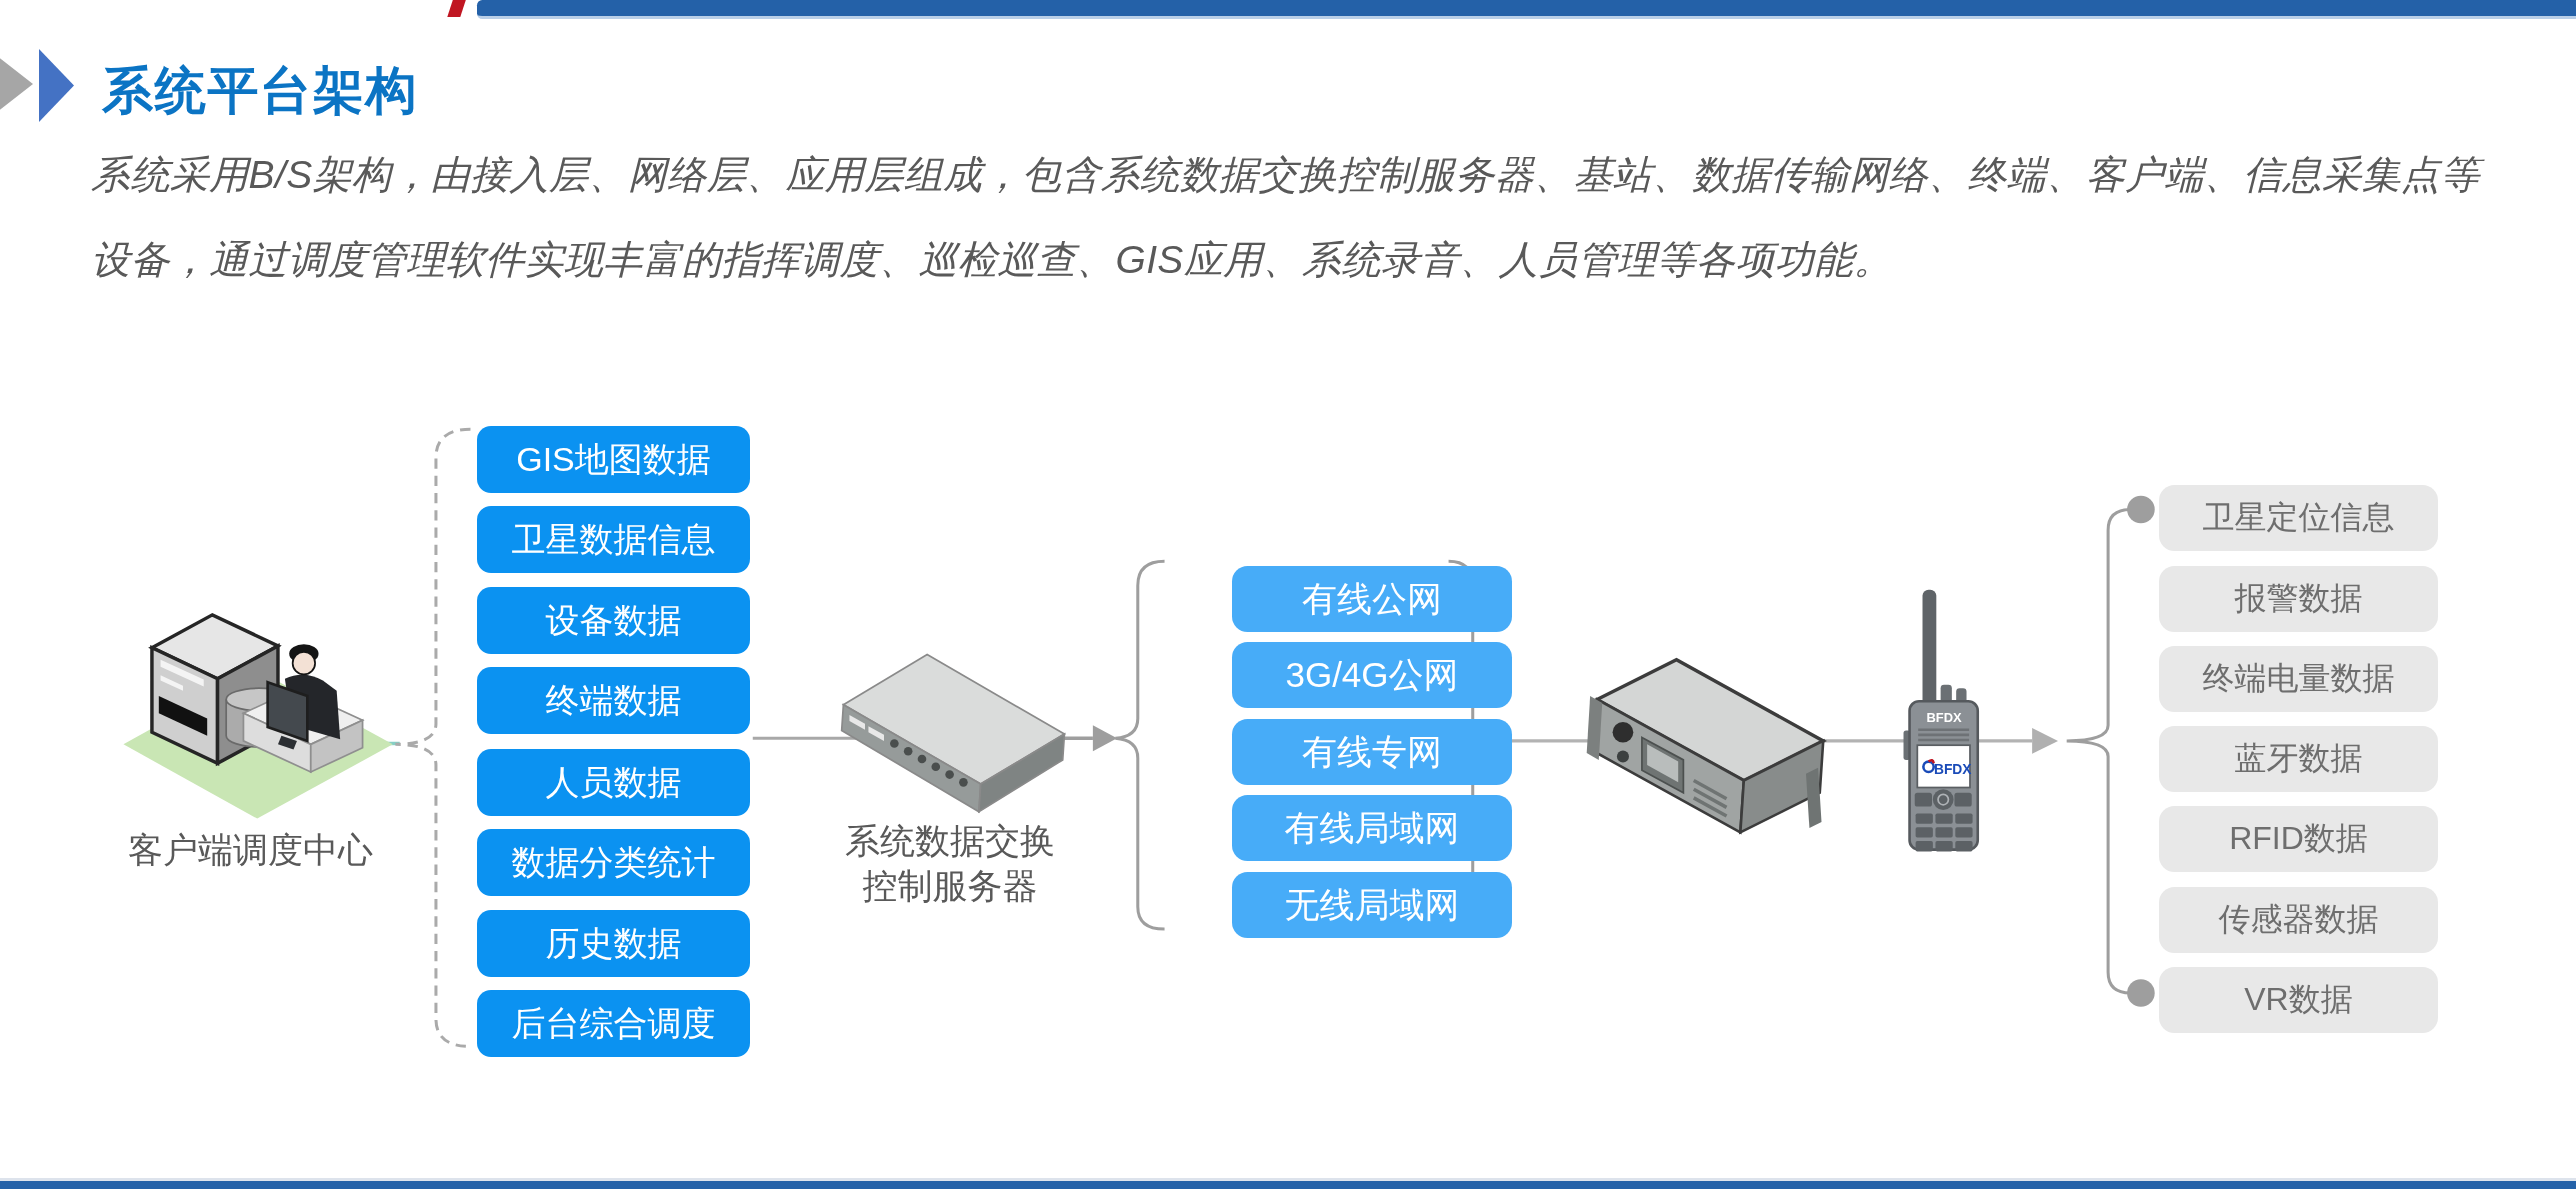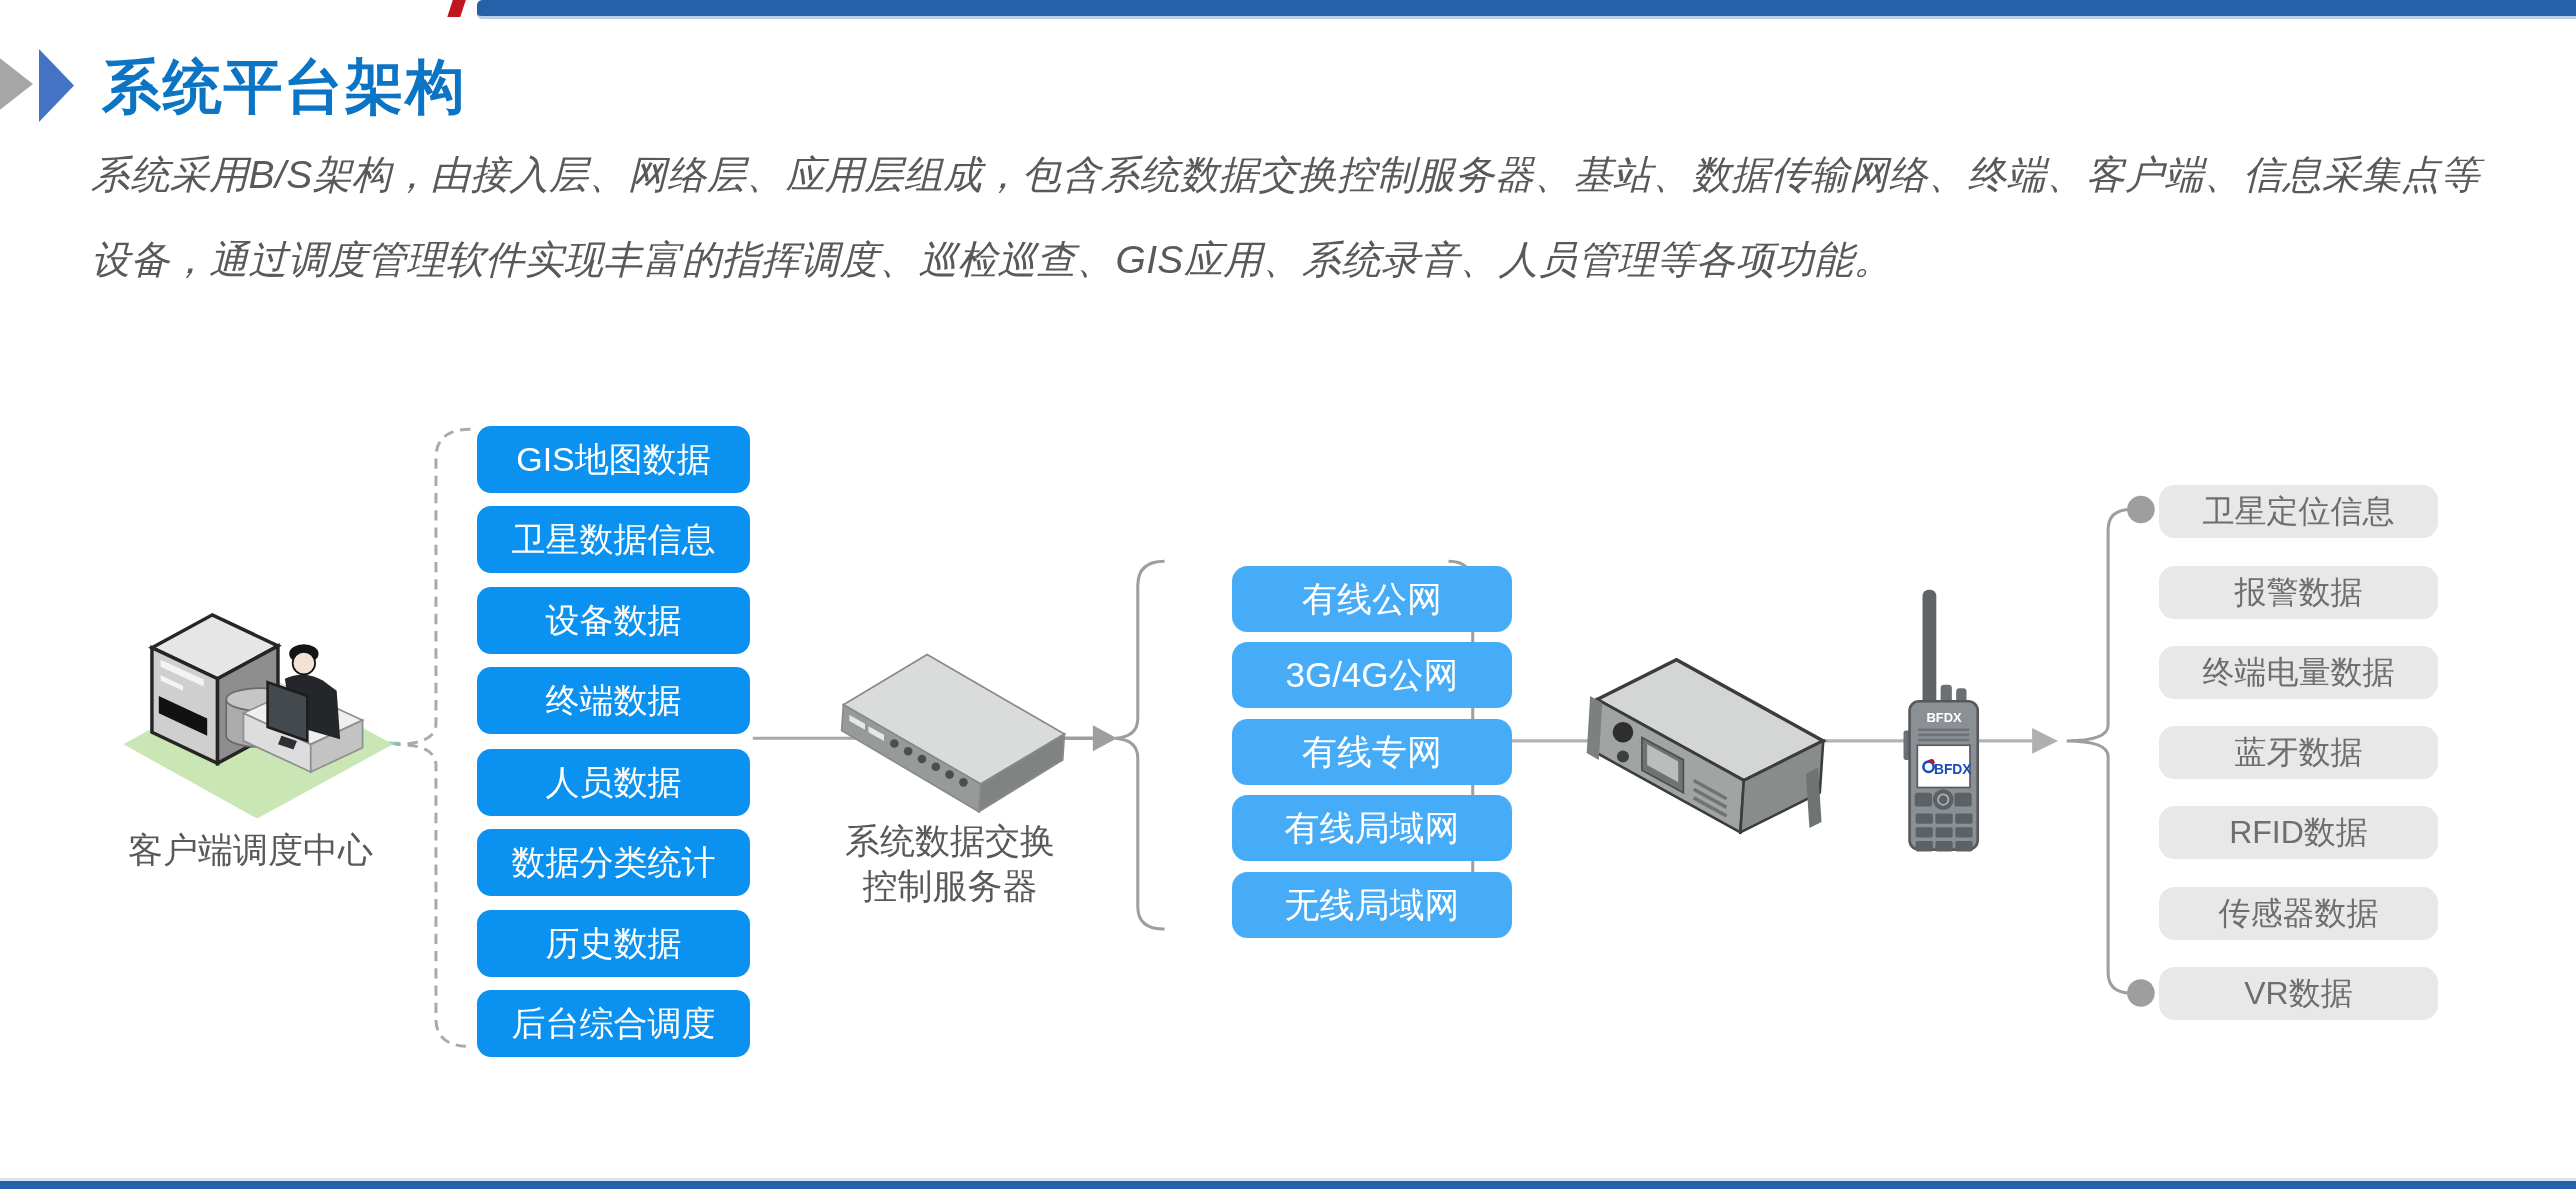--- a/index.html
+++ b/index.html
@@ -10,33 +10,33 @@
            border-bottom:3.5px solid #b9cfe8;border-radius:5.2px 0 0 5.2px;}
   .red-slash{position:absolute;left:450px;top:0;width:13px;height:17.3px;background:#c01622;
              transform:skewX(-18deg);}
   .bottom-bar{position:absolute;left:0;bottom:0;width:2576px;height:9.5px;background:#2461a8;
               border-top:3.5px solid #dde3ec;}
   
   .chevron-gray{position:absolute;left:-26px;top:38px;width:59px;height:92px;background:#a6a6a6;
                 clip-path:polygon(0 0,100% 50%,0 100%);}
   .chevron-blue{position:absolute;left:39px;top:49px;width:35px;height:73px;background:#4472c4;
                 clip-path:polygon(0 0,100% 50%,0 100%);}
-  .page-title{position:absolute;left:102px;top:48px;font-size:59px;font-weight:bold;color:#0b74c4;
+  .page-title{position:absolute;left:102px;top:57px;font-size:51px;font-weight:bold;color:#0b74c4;
               letter-spacing:1.7px;white-space:nowrap;}
   .desc{position:absolute;left:91px;font-size:39px;color:#595959;white-space:nowrap;letter-spacing:0.4px;font-style:italic;}
   .desc.l1{top:148px;}
   .desc.l2{top:233px;}
   
   .box{position:absolute;display:flex;align-items:center;justify-content:center;
        white-space:nowrap;box-sizing:border-box;margin-top:7px;}
   .box.blue-a{left:477px;width:273px;height:67px;background:#0b92f1;color:#ffffff;
               border-radius:14px;font-size:34px;}
   .box.blue-b{left:1232px;width:280px;height:66px;background:#47acf8;color:#ffffff;
               border-radius:15.5px;font-size:35px;}
-  .box.gray{left:2159px;width:279px;height:53px;background:#e8e8e8;color:#6e6e6e;
+  .box.gray{left:2159px;width:279px;height:66px;background:#e8e8e8;color:#6e6e6e;
             border-radius:15.5px;font-size:32px;}
   .caption{position:absolute;color:#595959;font-size:35px;text-align:center;line-height:45px;}
   .caption.client{left:108px;top:827px;width:285px;}
   .caption.server{left:816px;top:818px;width:268px;}
   svg.canvas{position:absolute;left:0;top:0;}
 </style>
 </head>
 <body>
 
 <div class="slide">

